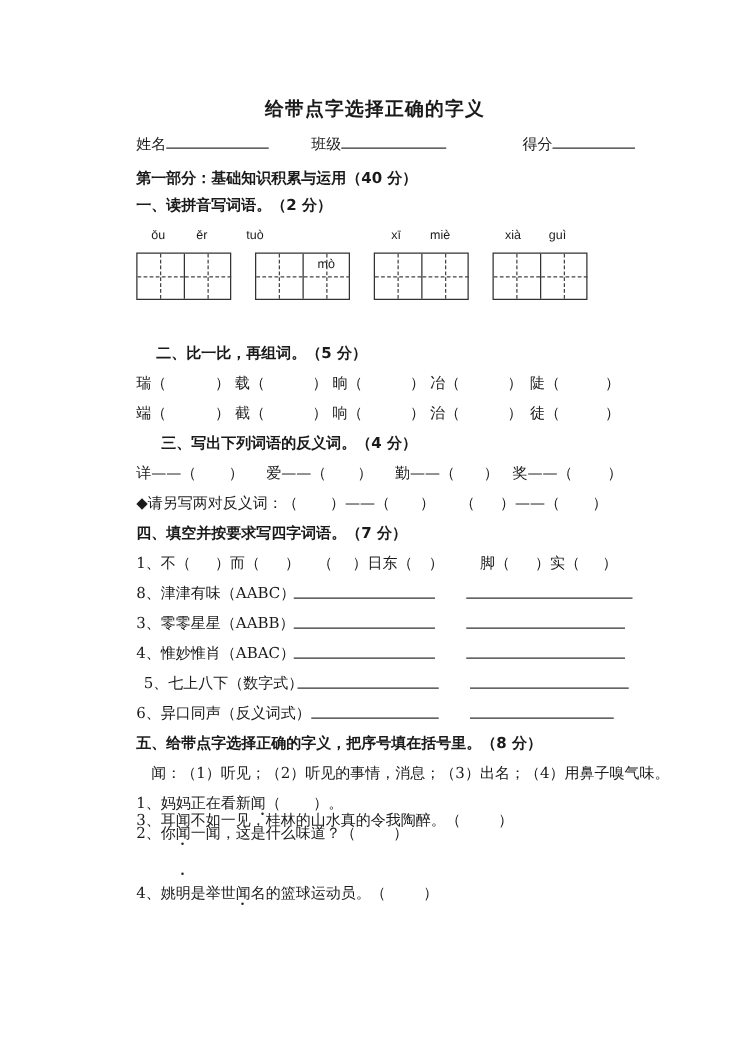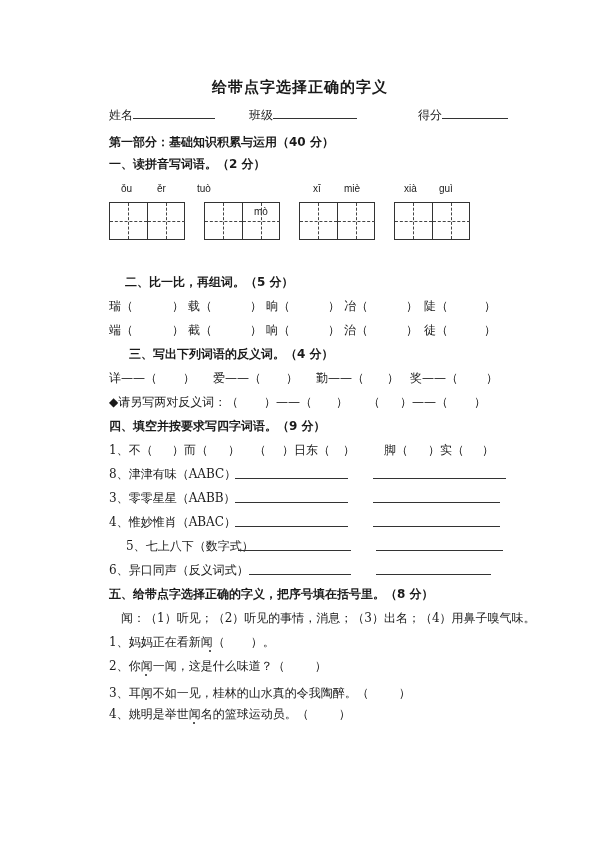--- a/index.html
+++ b/index.html
@@ -134,21 +134,21 @@
 <div class="abs serif" style="left:410px; top:370px;">奖——（</div>
 <div class="abs serif" style="left:486px; top:370px;">）</div>
 
 <div class="abs serif" style="left:109px; top:394px;">◆请另写两对反义词：（</div>
 <div class="abs serif" style="left:264px; top:394px;">）——（</div>
 <div class="abs serif" style="left:336px; top:394px;">）</div>
 <div class="abs serif" style="left:368px; top:394px;">（</div>
 <div class="abs serif" style="left:400px; top:394px;">）——（</div>
 <div class="abs serif" style="left:474px; top:394px;">）</div>
 
-<div class="abs heading" style="left:109px; top:418px;">四、填空并按要求写四字词语。（9 分）</div>
+<div class="abs heading" style="left:109px; top:418px;">四、填空并按要求写四字词语。（7 分）</div>
 
 <div class="abs serif" style="left:109px; top:442px;">1、不（</div>
 <div class="abs serif" style="left:172px; top:442px;">）而（</div>
 <div class="abs serif" style="left:228px; top:442px;">）</div>
 <div class="abs serif" style="left:254px; top:442px;">（</div>
 <div class="abs serif" style="left:282px; top:442px;">）日东（</div>
 <div class="abs serif" style="left:343px; top:442px;">）</div>
 <div class="abs serif" style="left:384px; top:442px;">脚（</div>
 <div class="abs serif" style="left:428px; top:442px;">）实（</div>
 <div class="abs serif" style="left:482px; top:442px;">）</div>
@@ -158,42 +158,42 @@
 <div class="fill-line" style="left:373px; top:478px; width:133px;"></div>
 
 <div class="abs serif" style="left:109px; top:490px;">3、零零星星（AABB）</div>
 <div class="fill-line" style="left:235px; top:502px; width:113px;"></div>
 <div class="fill-line" style="left:373px; top:502px; width:127px;"></div>
 
 <div class="abs serif" style="left:109px; top:514px;">4、惟妙惟肖（ABAC）</div>
 <div class="fill-line" style="left:235px; top:526px; width:113px;"></div>
 <div class="fill-line" style="left:373px; top:526px; width:127px;"></div>
 
-<div class="abs serif" style="left:126px; top:538px;">5、七上八下（数字式）</div>
+<div class="abs serif" style="left:115px; top:538px;">5、七上八下（数字式）</div>
 <div class="fill-line" style="left:238px; top:550px; width:113px;"></div>
 <div class="fill-line" style="left:376px; top:550px; width:127px;"></div>
 
 <div class="abs serif" style="left:109px; top:562px;">6、异口同声（反义词式）</div>
 <div class="fill-line" style="left:249px; top:574px; width:102px;"></div>
 <div class="fill-line" style="left:376px; top:574px; width:115px;"></div>
 
 <div class="abs heading" style="left:109px; top:586px;">五、给带点字选择正确的字义，把序号填在括号里。（8 分）</div>
 <div class="abs serif" style="left:121px; top:610px;">闻：（1）听见；（2）听见的事情，消息；（3）出名；（4）用鼻子嗅气味。</div>
 
 <div class="abs serif" style="left:109px; top:634px;">
   <span>1、妈妈正在看新闻（</span><span style="display:inline-block; width:26px;"></span><span>）。</span>
 </div>
 <div class="dot" style="left:209px; top:650px;"></div>
 
 <div class="abs serif" style="left:109px; top:658px;">
   <span>2、你闻一闻，这是什么味道？（</span><span style="display:inline-block; width:30px;"></span><span>）</span>
 </div>
 <div class="dot" style="left:145px; top:674px;"></div>
 
-<div class="abs serif" style="left:109px; top:685px;">
+<div class="abs serif" style="left:109px; top:648px;">
   <span>3、耳闻不如一见，桂林的山水真的令我陶醉。（</span><span style="display:inline-block; width:30px;"></span><span>）</span>
 </div>
 <div class="dot" style="left:145px; top:698px;"></div>
 
 <div class="abs serif" style="left:109px; top:706px;">
   <span>4、姚明是举世闻名的篮球运动员。（</span><span style="display:inline-block; width:30px;"></span><span>）</span>
 </div>
 <div class="dot" style="left:193px; top:722px;"></div>
 
 </body></html>

